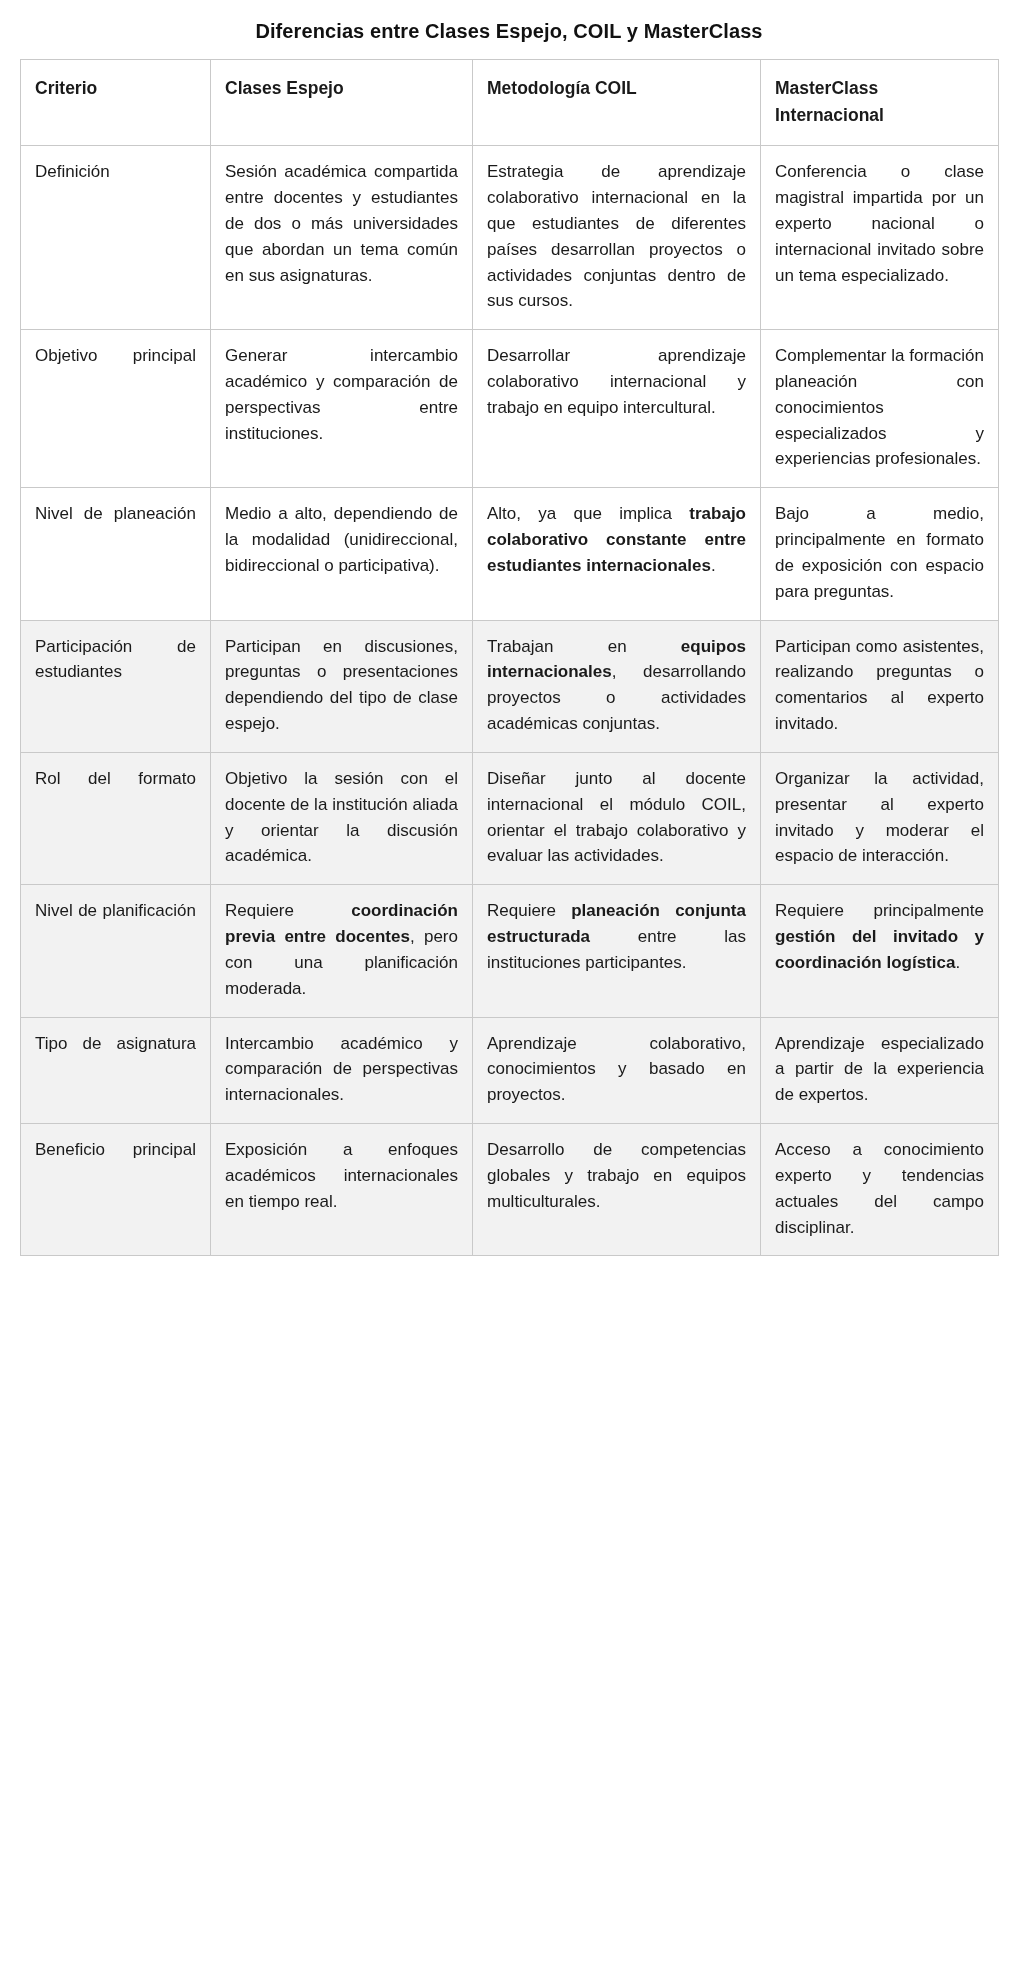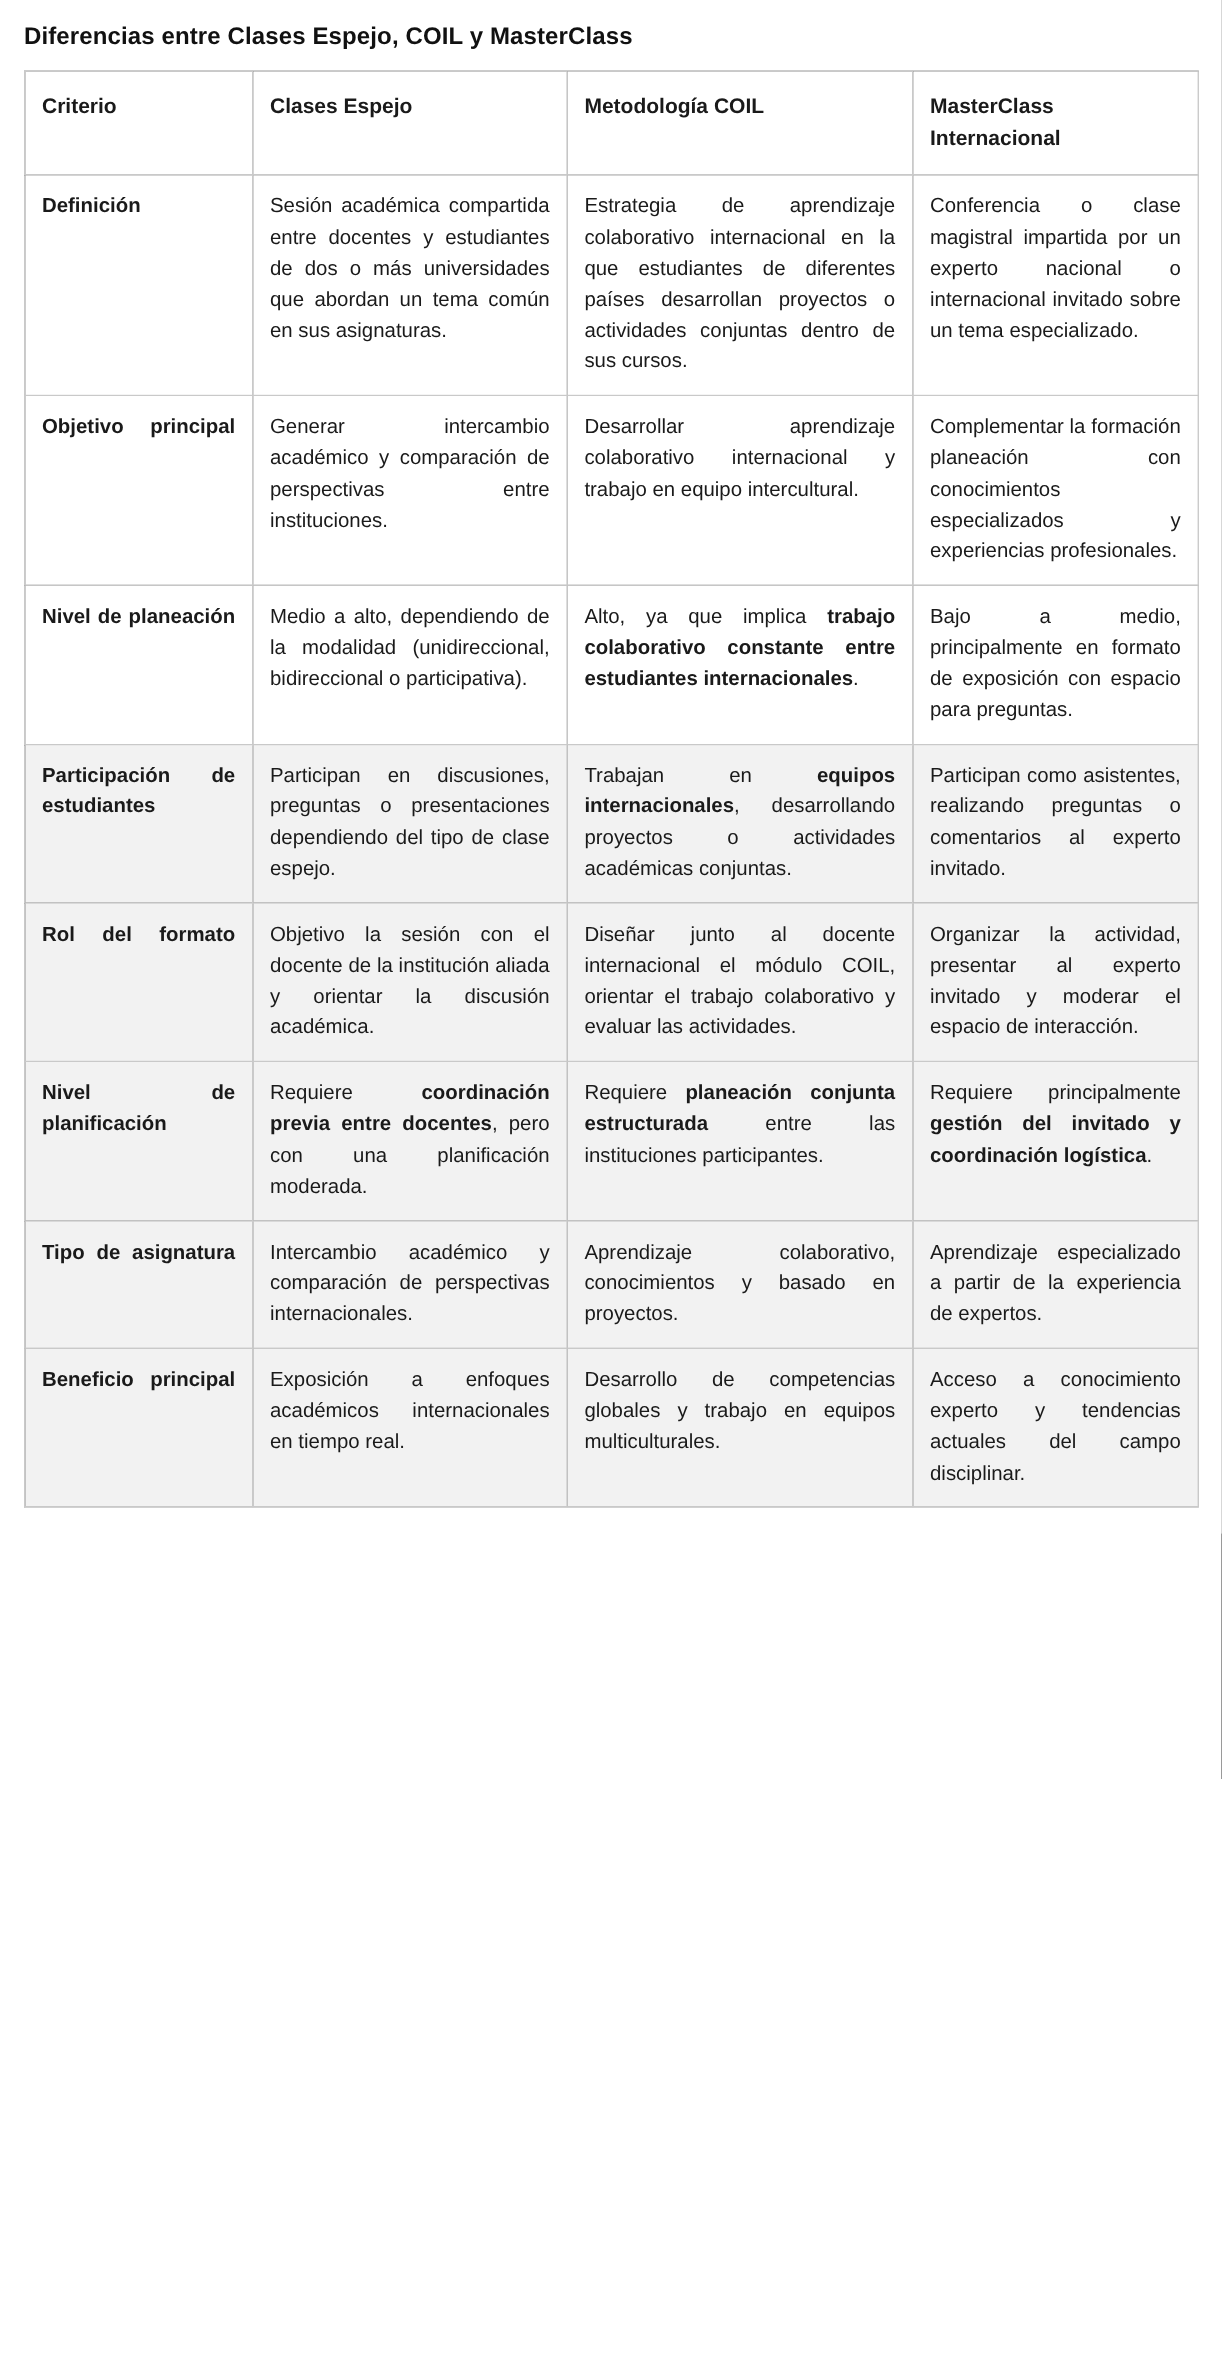--- a/index.html
+++ b/index.html
@@ -11,31 +11,32 @@
     width: 1018px;
     font-family: "Liberation Sans", sans-serif;
     color: #1a1a1a;
   }
   .page {
     width: 1018px;
     box-sizing: border-box;
     padding: 14px 20px 22px 20px;
   }
   .doc-title {
+    text-align: center;
     font-size: 20px;
     font-weight: bold;
     letter-spacing: 0.1px;
     margin: 6px 0 16px 0;
     color: #111111;
   }
   table.matrix {
     width: 978px;
     border-collapse: collapse;
     table-layout: fixed;
-    background: #000000;
+    background: #84cc16;
     padding-left: 17px;
   }
   table.matrix col.c0 { width: 190px; }
   table.matrix col.c1 { width: 262px; }
   table.matrix col.c2 { width: 288px; }
   table.matrix col.c3 { width: 238px; }
 
   table.matrix th, table.matrix td {
     border: 1px solid #c9c9c9;
     vertical-align: top;
@@ -45,21 +46,21 @@
   }
   table.matrix thead th {
     font-weight: bold;
     text-align: left;
     font-size: 17.5px;
     padding-top: 15px;
     padding-bottom: 17px;
     background: #ffffff;
   }
   table.matrix td.crit {
-    font-weight: bold;
+    font-weight: normal;
     text-align: justify;
     text-align-last: justify;
     hyphens: none;
   }
   table.matrix td.body {
     text-align: justify;
     text-align-last: left;
   }
   table.matrix tbody tr.shaded td {
     background: #f2f2f2;

